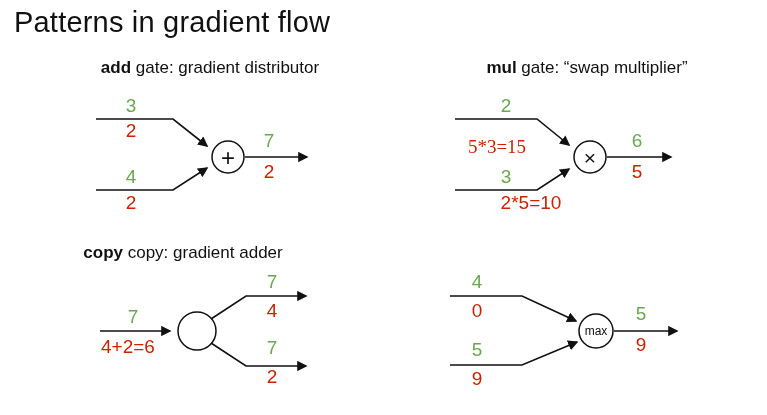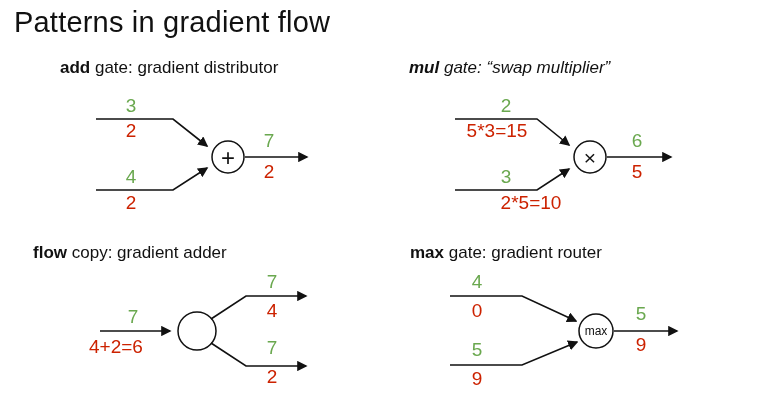--- a/index.html
+++ b/index.html
@@ -10,21 +10,21 @@
     font-family: "Liberation Sans", sans-serif;
     color: #111;
   }
   .slide { position: absolute; inset: 0; }
   .title {
     position: absolute; left: 14px; top: 6px;
     font-size: 29px; font-weight: 400; color: #111;
     letter-spacing: 0.2px;
   }
   .heading {
-    position: absolute; width: 300px; text-align: left;
+    position: absolute; width: 300px; text-align: center;
     font-size: 17px; color: #111; white-space: nowrap;
   }
   .heading b { font-weight: 700; }
   .diagram { position: absolute; left: 0; top: 0; }
   .wire { fill: none; stroke: #111; stroke-width: 1.6; }
   .node { fill: #ffffff; stroke: #111; stroke-width: 1.5; }
   .node-symbol {
     font-family: "Liberation Sans", sans-serif;
     fill: #111; text-anchor: middle; dominant-baseline: central;
   }
@@ -41,28 +41,25 @@
 </head>
 <body>
 
 <div class="slide">
 
   <h1 class="title">Patterns in gradient flow</h1>
 
   <div class="heading" style="left:60px; top:58px;">
     <b>add</b><span> gate: gradient distributor</span>
   </div>
-  <div class="heading" style="left:409px; top:58px;font-style:italic;">
+  <div class="heading" style="left:437px; top:58px;">
     <b>mul</b><span> gate: “swap multiplier”</span>
   </div>
   <div class="heading" style="left:33px; top:243px;">
-    <b>flow</b><span> copy: gradient adder</span>
-  </div>
-  <div class="heading" style="left:410px; top:243px;">
-    <b>max</b><span> gate: gradient router</span>
+    <b>copy</b><span> copy: gradient adder</span>
   </div>
 
   <svg class="diagram" width="767" height="415" viewBox="0 0 767 415">
     <defs>
       <marker id="arrow" viewBox="0 0 10 10" refX="8.5" refY="5" markerWidth="6.5" markerHeight="6.5" orient="auto-start-reverse">
         <path d="M0,0 L10,5 L0,10 Z" fill="#111"></path>
       </marker>
     </defs>
 
     <path class="wire" marker-end="url(#arrow)" d="M96,119 H173 L207,146"></path>
@@ -90,28 +87,28 @@
   </svg>
 
   <span class="num green" style="left:131px; top:95px;">3</span>
   <span class="num red" style="left:131px; top:120px;">2</span>
   <span class="num green" style="left:131px; top:166px;">4</span>
   <span class="num red" style="left:131px; top:192px;">2</span>
   <span class="num green" style="left:269px; top:130px;">7</span>
   <span class="num red" style="left:269px; top:161px;">2</span>
 
   <span class="num green" style="left:506px; top:95px;">2</span>
-  <span class="num red" style="left:497px; top:120px;">5*3=15</span>
+  <span class="num red" style="left:497px; top:136px;font-family:Liberation Serif, serif;">5*3=15</span>
   <span class="num green" style="left:506px; top:166px;">3</span>
   <span class="num red" style="left:497px; top:192px;margin-left:34px;">2*5=10</span>
   <span class="num green" style="left:637px; top:130px;">6</span>
   <span class="num red" style="left:637px; top:161px;">5</span>
 
   <span class="num green" style="left:133px; top:306px;">7</span>
-  <span class="num red" style="left:116px; top:336px;">4+2=6</span>
+  <span class="num red" style="left:128px; top:336px;">4+2=6</span>
   <span class="num green" style="left:272px; top:271px;">7</span>
   <span class="num red" style="left:272px; top:300px;">4</span>
   <span class="num green" style="left:272px; top:337px;">7</span>
   <span class="num red" style="left:272px; top:366px;">2</span>
 
   <span class="num green" style="left:477px; top:271px;">4</span>
   <span class="num red" style="left:477px; top:300px;">0</span>
   <span class="num green" style="left:477px; top:339px;">5</span>
   <span class="num red" style="left:477px; top:368px;">9</span>
   <span class="num green" style="left:641px; top:303px;">5</span>

